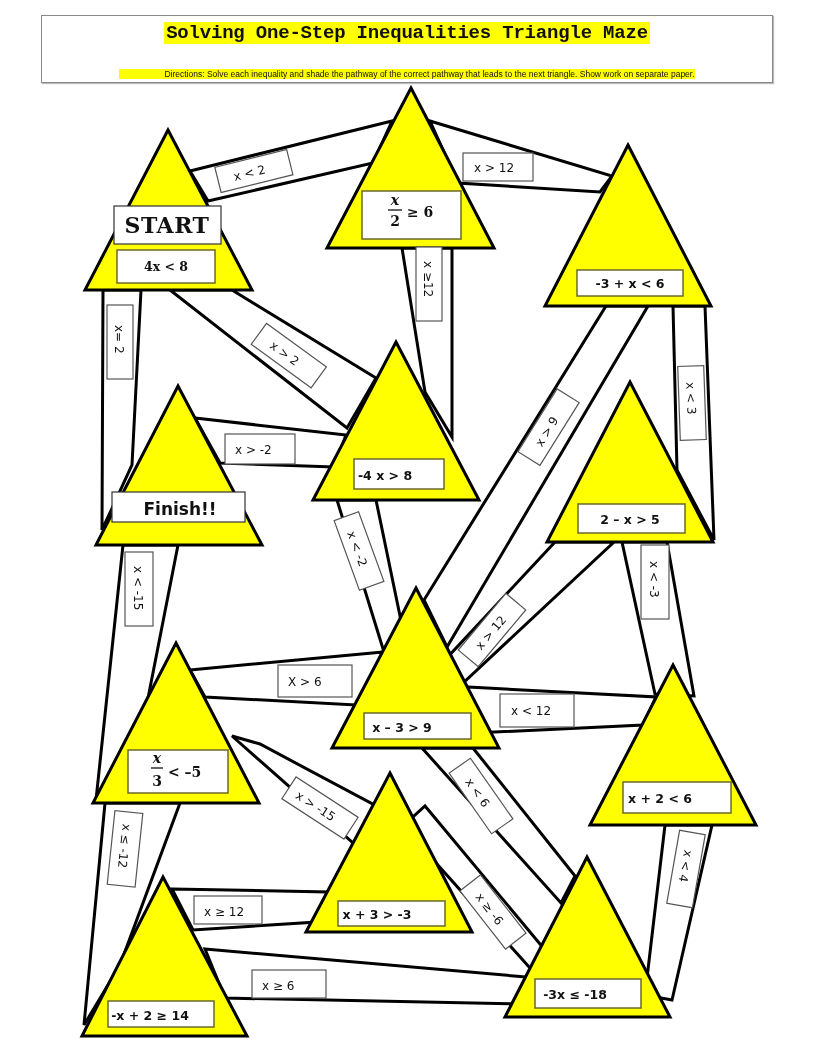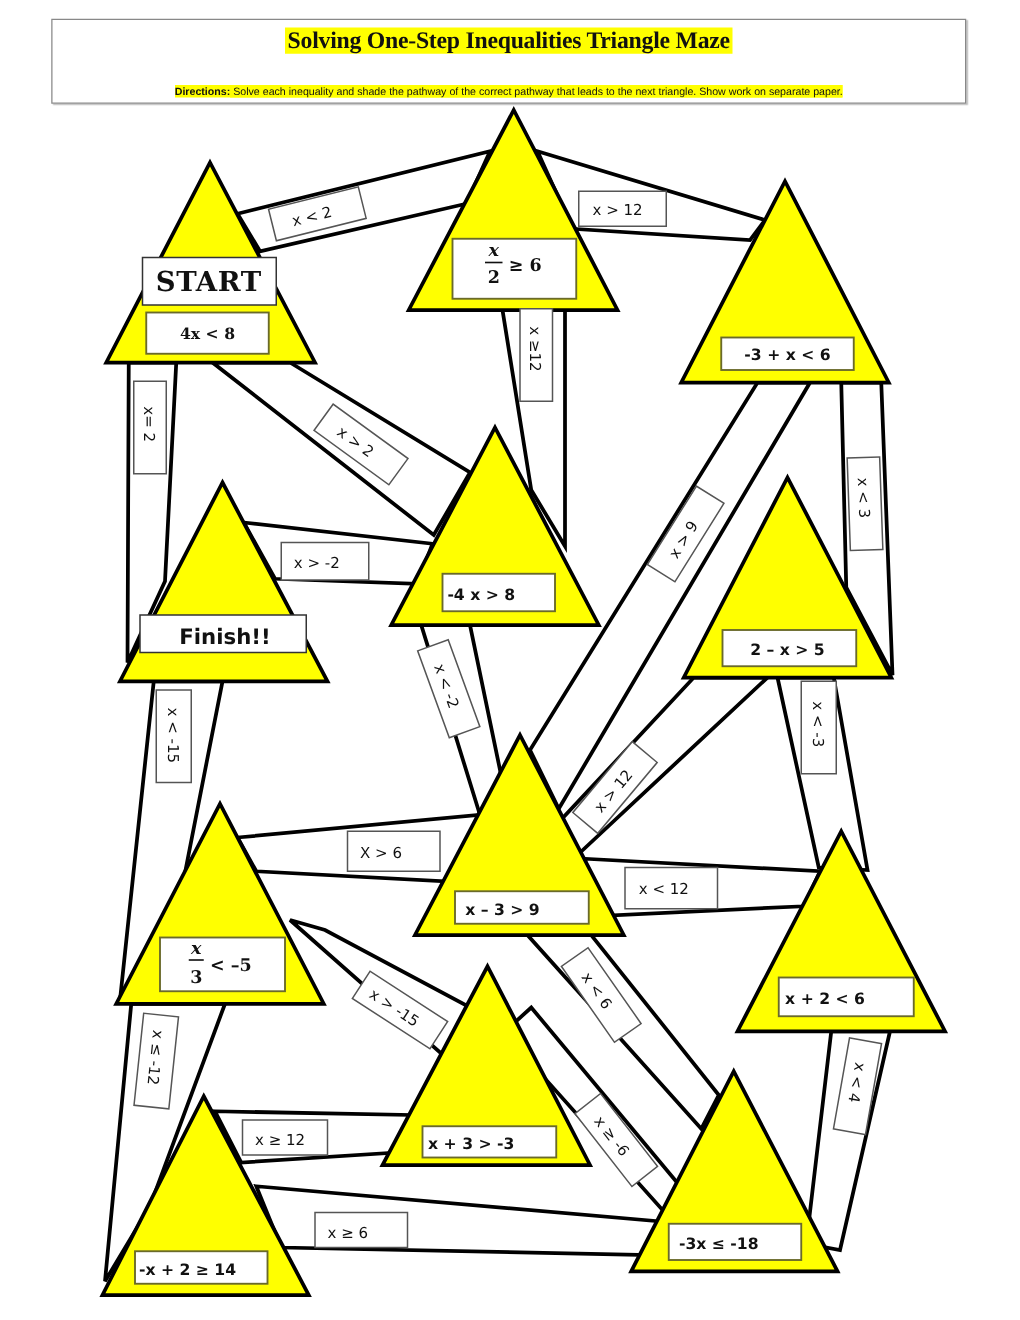--- a/index.html
+++ b/index.html
@@ -5,30 +5,30 @@
     html, body { margin: 0; padding: 0; background: #ffffff; }
     body { width: 816px; height: 1056px; position: relative; overflow: hidden; font-family: "Liberation Sans", sans-serif; }
     .header-box {
       position: absolute; left: 41px; top: 15px; width: 730px; height: 66px;
       border: 1px solid #888; box-shadow: 1px 1px 1px #bbb; background: #fff;
     }
     .title {
       position: absolute; left: 0; right: 0; top: 6px; text-align: center;
     }
     .title span {
-      background: #ffff00; font-family: Liberation Serif, serif; font-weight: bold;
+      background: #ffff00; font-family: Liberation Mono, monospace; font-weight: bold;
       font-size: 19px; color: #111; padding: 0 2px; letter-spacing: -0.2px;
     }
     .directions {
       position: absolute; left: 0; right: 0; top: 47px; text-align: center;
     }
     .directions span {
       background: #ffff00; font-family: "Liberation Sans", sans-serif; font-size: 8.5px; color: #111;
     }
-    .directions b { font-weight: bold; }
+    .directions b { font-weight: normal; padding-left: 45px; }
     svg#maze { position: absolute; left: 0; top: 0; }
     .strip { fill: #ffffff; stroke: #000; stroke-width: 3; stroke-linejoin: miter; }
     .tri { fill: #ffff00; stroke: #000; stroke-width: 3; stroke-linejoin: miter; }
     .lbl-box { fill: #fff; stroke: #555; stroke-width: 1.2; }
     .eq-box { fill: #fff; stroke: #6a6a2a; stroke-width: 1.5; }
     .lbl-text { font-family: "DejaVu Sans", sans-serif; font-size: 12px; fill: #111; }
     .eq-text { font-family: "DejaVu Sans", sans-serif; font-size: 12.5px; font-weight: bold; fill: #111; }
     .start-text { font-family: "DejaVu Serif", serif; font-size: 22px; font-weight: bold; fill: #111; letter-spacing: 0.5px; }
     .finish-text { font-family: "DejaVu Sans", sans-serif; font-size: 17px; font-weight: bold; fill: #111; }
     .frac-text { font-family: "DejaVu Serif", serif; font-size: 14px; font-weight: bold; fill: #111; }

